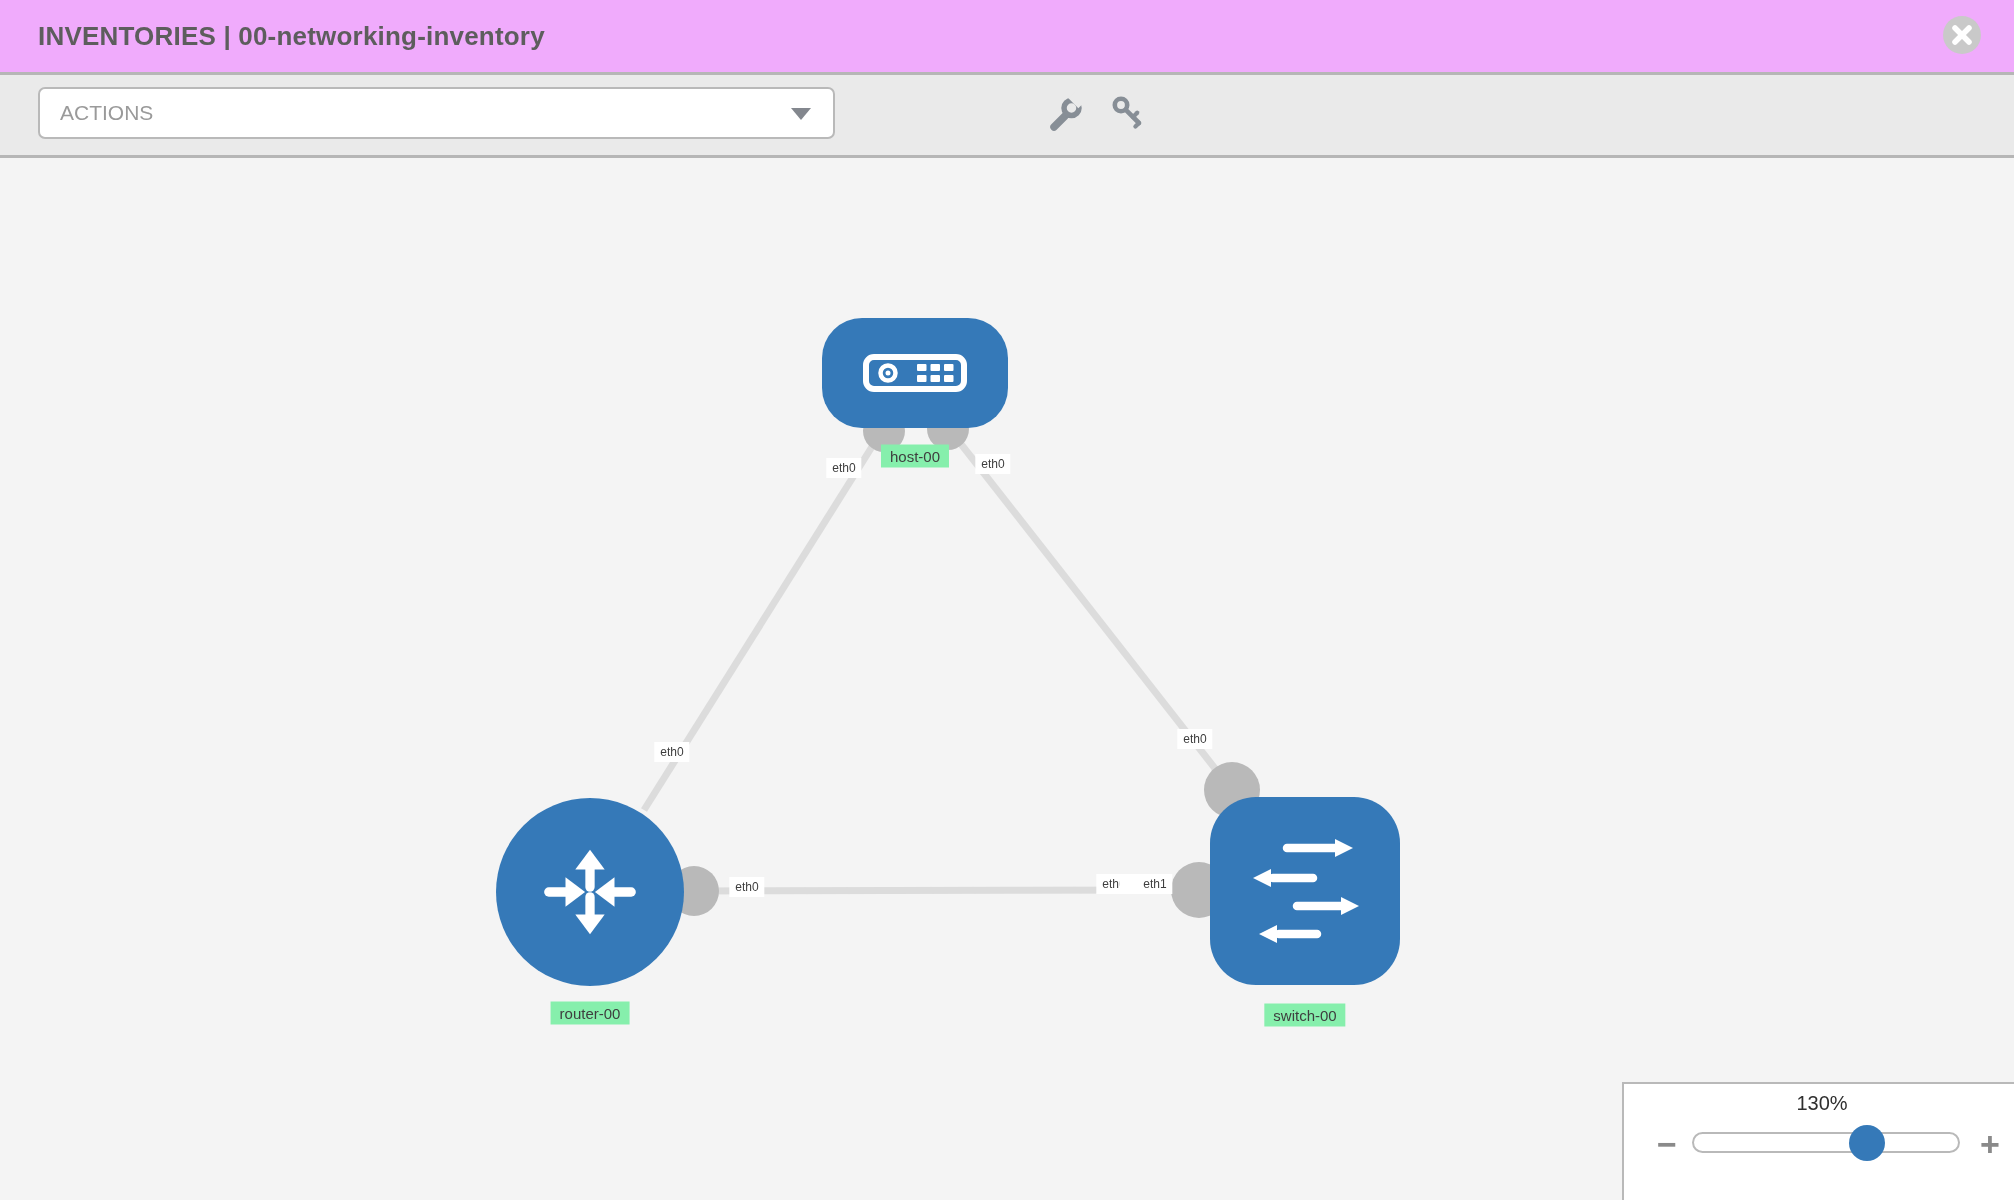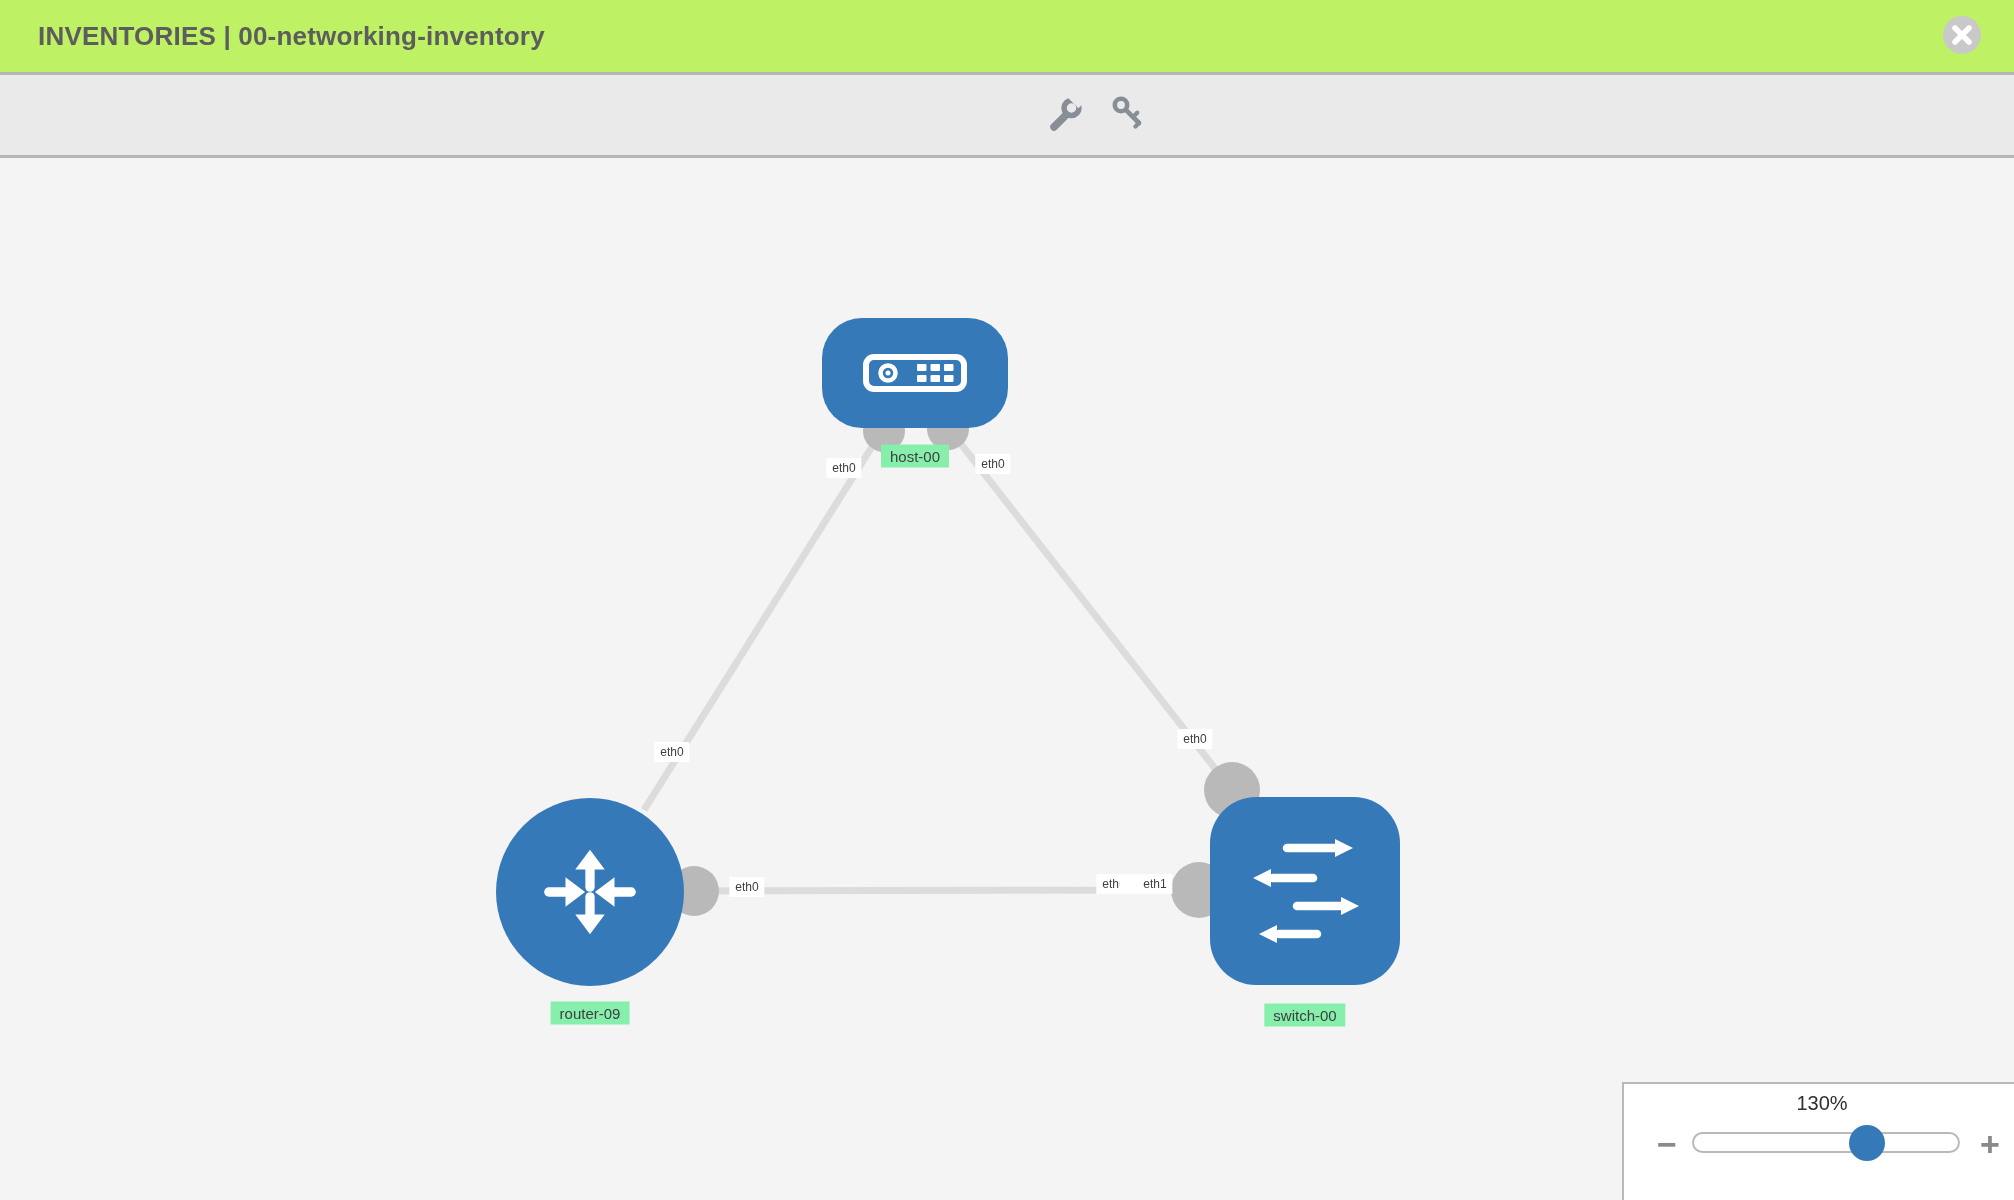--- a/index.html
+++ b/index.html
@@ -1,20 +1,20 @@
 <!DOCTYPE html>
 <html><head>
 <meta charset="utf-8">
 <style>
   * { margin:0; padding:0; box-sizing:border-box; }
   html,body { width:2014px; height:1200px; overflow:hidden; background:#fff;
               font-family:"Liberation Sans", sans-serif; position:relative; }
 
   
-  .header { position:absolute; left:0; top:0; width:2014px; height:72px; background:#bef264; }
+  .header { position:absolute; left:0; top:0; width:2014px; height:72px; background:#f0abfc; }
   .title  { position:absolute; left:38px; top:0; height:72px; display:flex; align-items:center;
             font-size:26px; font-weight:bold; color:#5d5d5d; letter-spacing:.2px; }
   .close-btn { position:absolute; left:1943px; top:16px; width:38px; height:38px; border-radius:50%;
                background:#c9c9c9; display:flex; align-items:center; justify-content:center; cursor:pointer; }
 
   
   .toolbar { position:absolute; left:0; top:72px; width:2014px; height:86px; background:#eaeaea;
              border-top:3px solid #b6b6b6; border-bottom:3px solid #b6b6b6; }
   .combo { position:absolute; top:12px; height:52px; background:#fff; border:2px solid #b9b9b9;
            border-radius:7px; display:flex; align-items:center; padding:0 20px;
@@ -78,20 +78,24 @@
   <div class="title">INVENTORIES | 00-networking-inventory</div>
   <div class="close-btn">
     <svg width="38" height="38" viewBox="0 0 38 38">
       <line x1="12" y1="12" x2="26" y2="26" stroke="#fff" stroke-width="5.5" stroke-linecap="round"></line>
       <line x1="26" y1="12" x2="12" y2="26" stroke="#fff" stroke-width="5.5" stroke-linecap="round"></line>
     </svg>
   </div>
 </div>
 
 <div class="toolbar">
+  <div class="combo combo-actions">
+    <span>ACTIONS</span>
+    <span class="caret"></span>
+  </div>
 
   <div class="tool-btn wrench-btn">
     <svg width="40" height="42" viewBox="0 0 40 42">
       <line x1="9" y1="35" x2="20" y2="24" stroke="#878e96" stroke-width="7.5" stroke-linecap="round"></line>
       <circle cx="26.5" cy="16" r="7.5" fill="none" stroke="#878e96" stroke-width="5.5"></circle>
       <rect x="25.5" y="1.5" width="14" height="11.5" fill="#eaeaea" transform="rotate(45 32.5 7.2)"></rect>
     </svg>
   </div>
 
   <div class="tool-btn key-btn">
@@ -157,21 +161,21 @@
         <polygon points="4,40 22,31 22,49" stroke="none"></polygon>
         <line x1="48" y1="68" x2="94" y2="68"></line>
         <polygon points="110,68 92,59 92,77" stroke="none"></polygon>
         <line x1="30" y1="96" x2="68" y2="96"></line>
         <polygon points="10,96 28,87 28,105" stroke="none"></polygon>
       </g>
     </svg>
   </div>
 
   <div class="nlabel lab-host">host-00</div>
-  <div class="nlabel lab-router">router-09</div>
+  <div class="nlabel lab-router">router-00</div>
   <div class="nlabel lab-switch">switch-00</div>
 
   <div class="iflabel if-a">eth0</div>
   <div class="iflabel if-b">eth0</div>
   <div class="iflabel if-c">eth0</div>
   <div class="iflabel if-d">eth0</div>
   <div class="iflabel if-e">eth0</div>
   <div class="iflabel if-f">eth0</div>
   <div class="iflabel if-g">eth1</div>
 </div>

